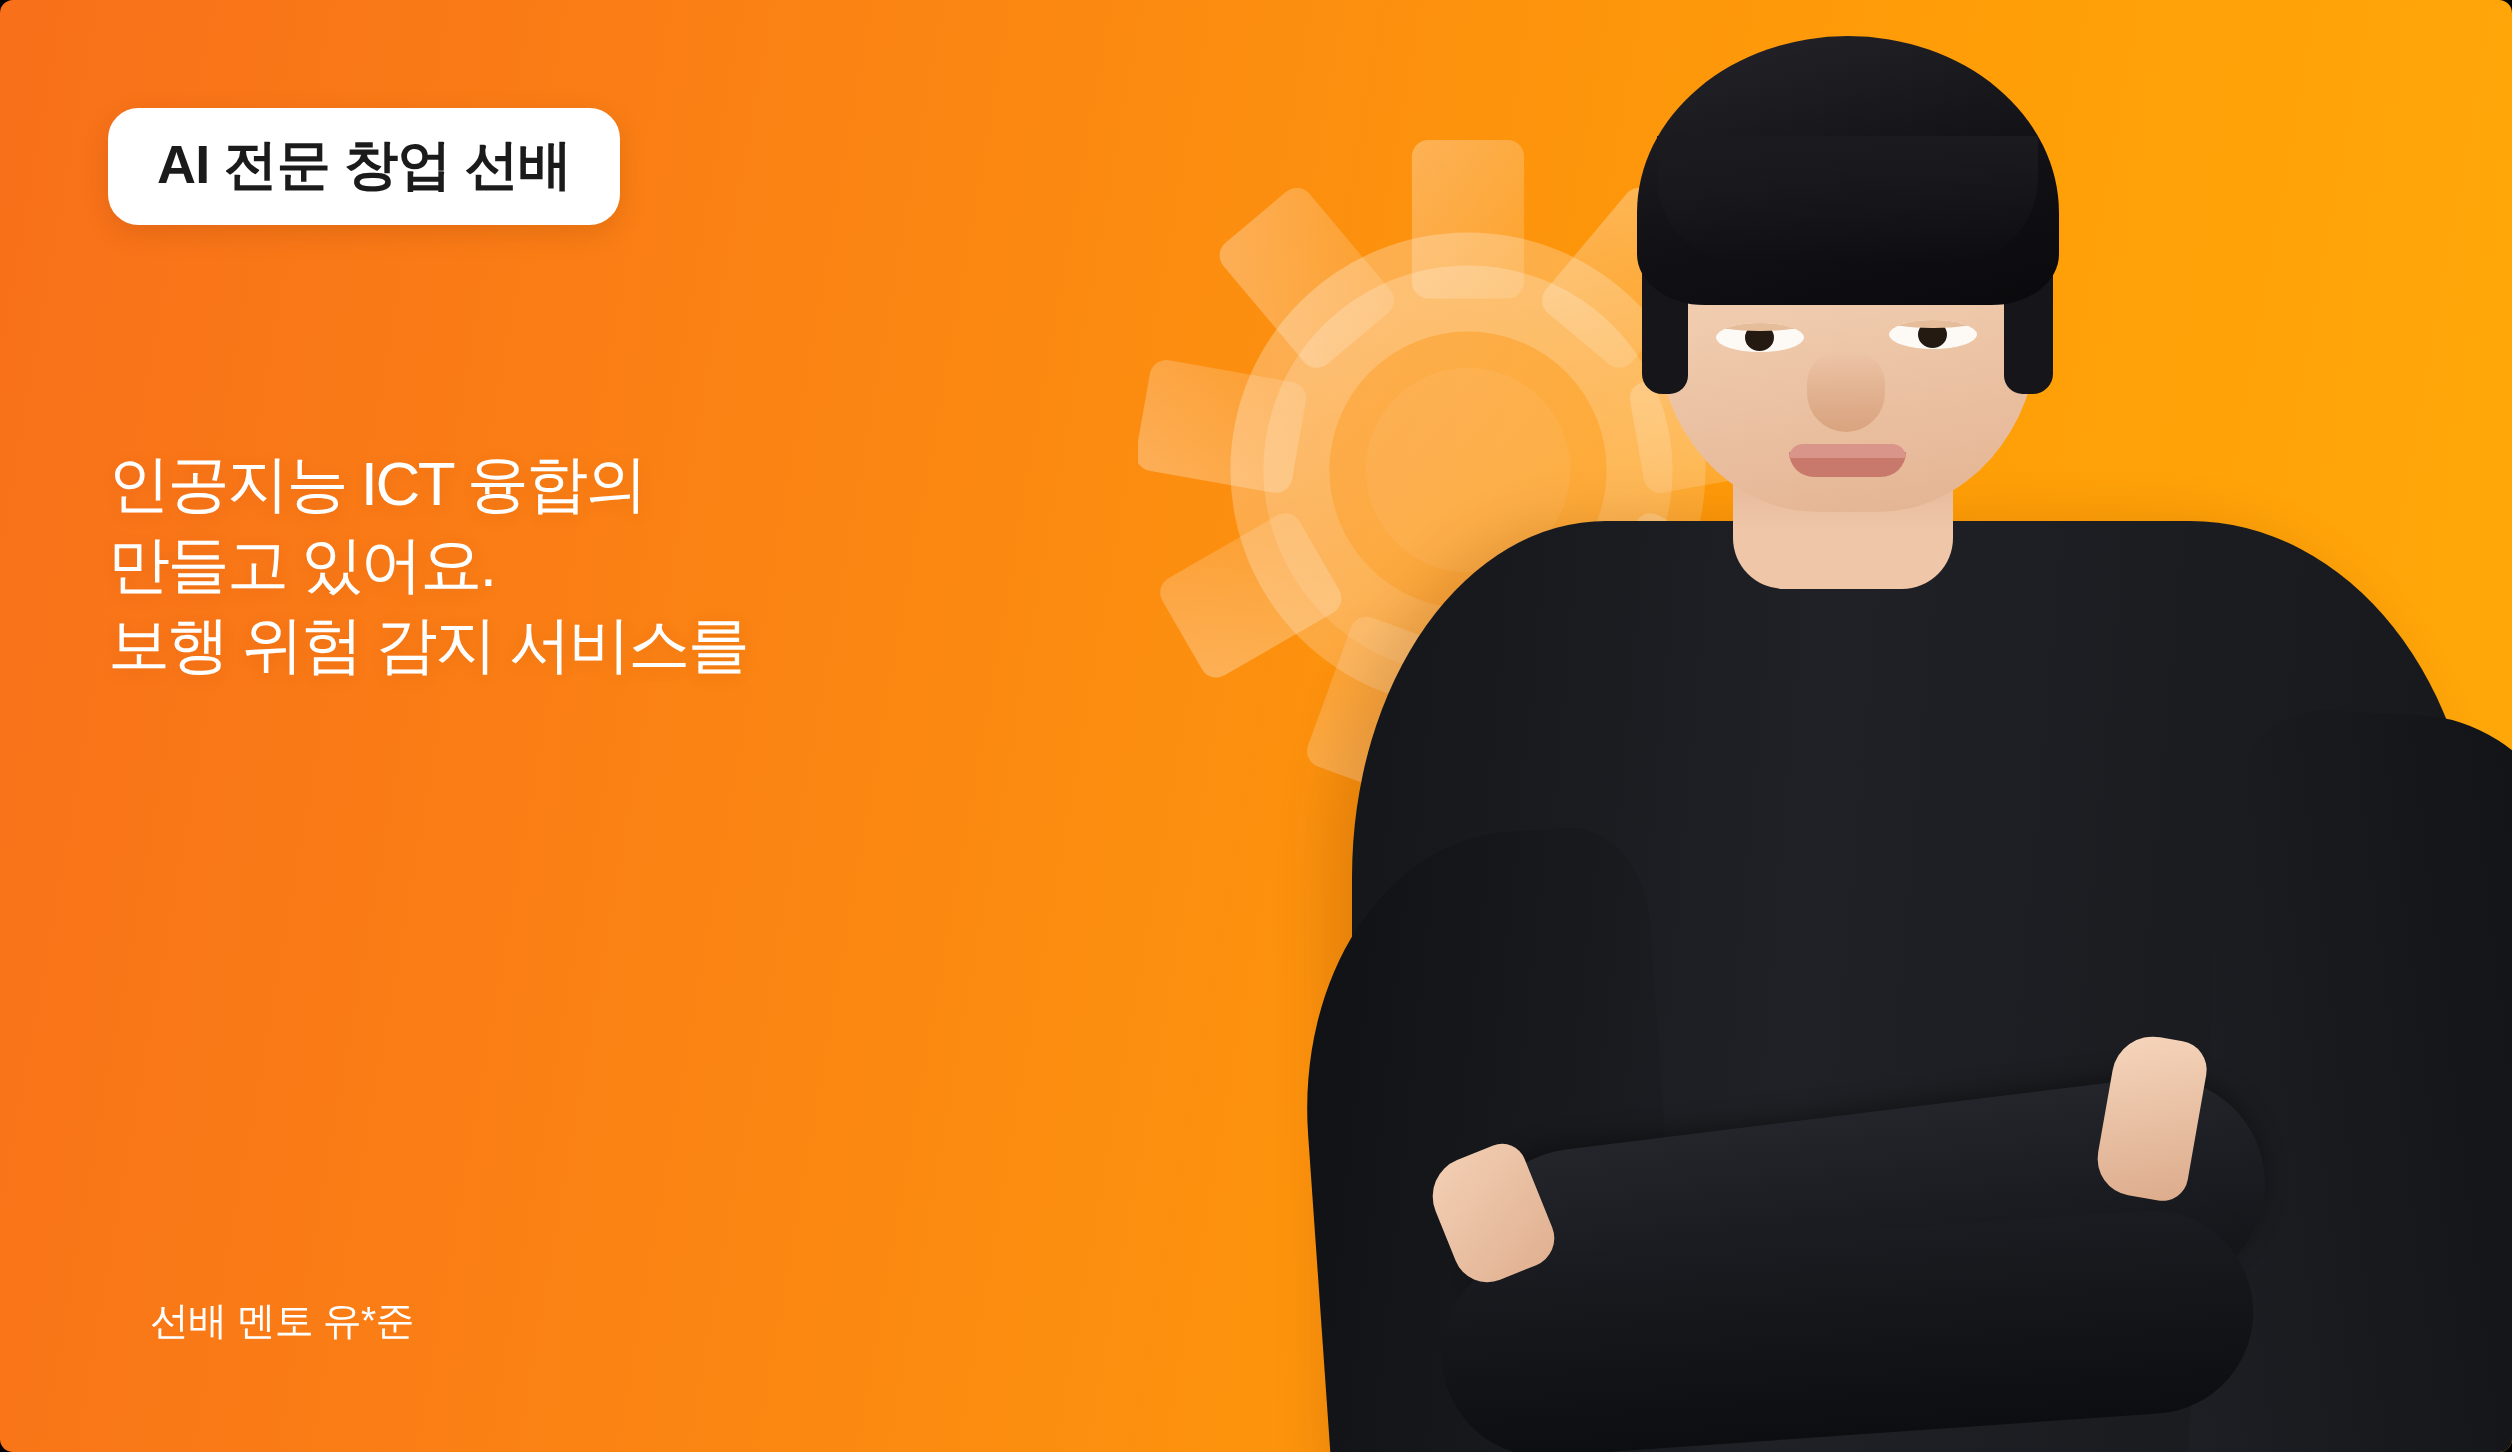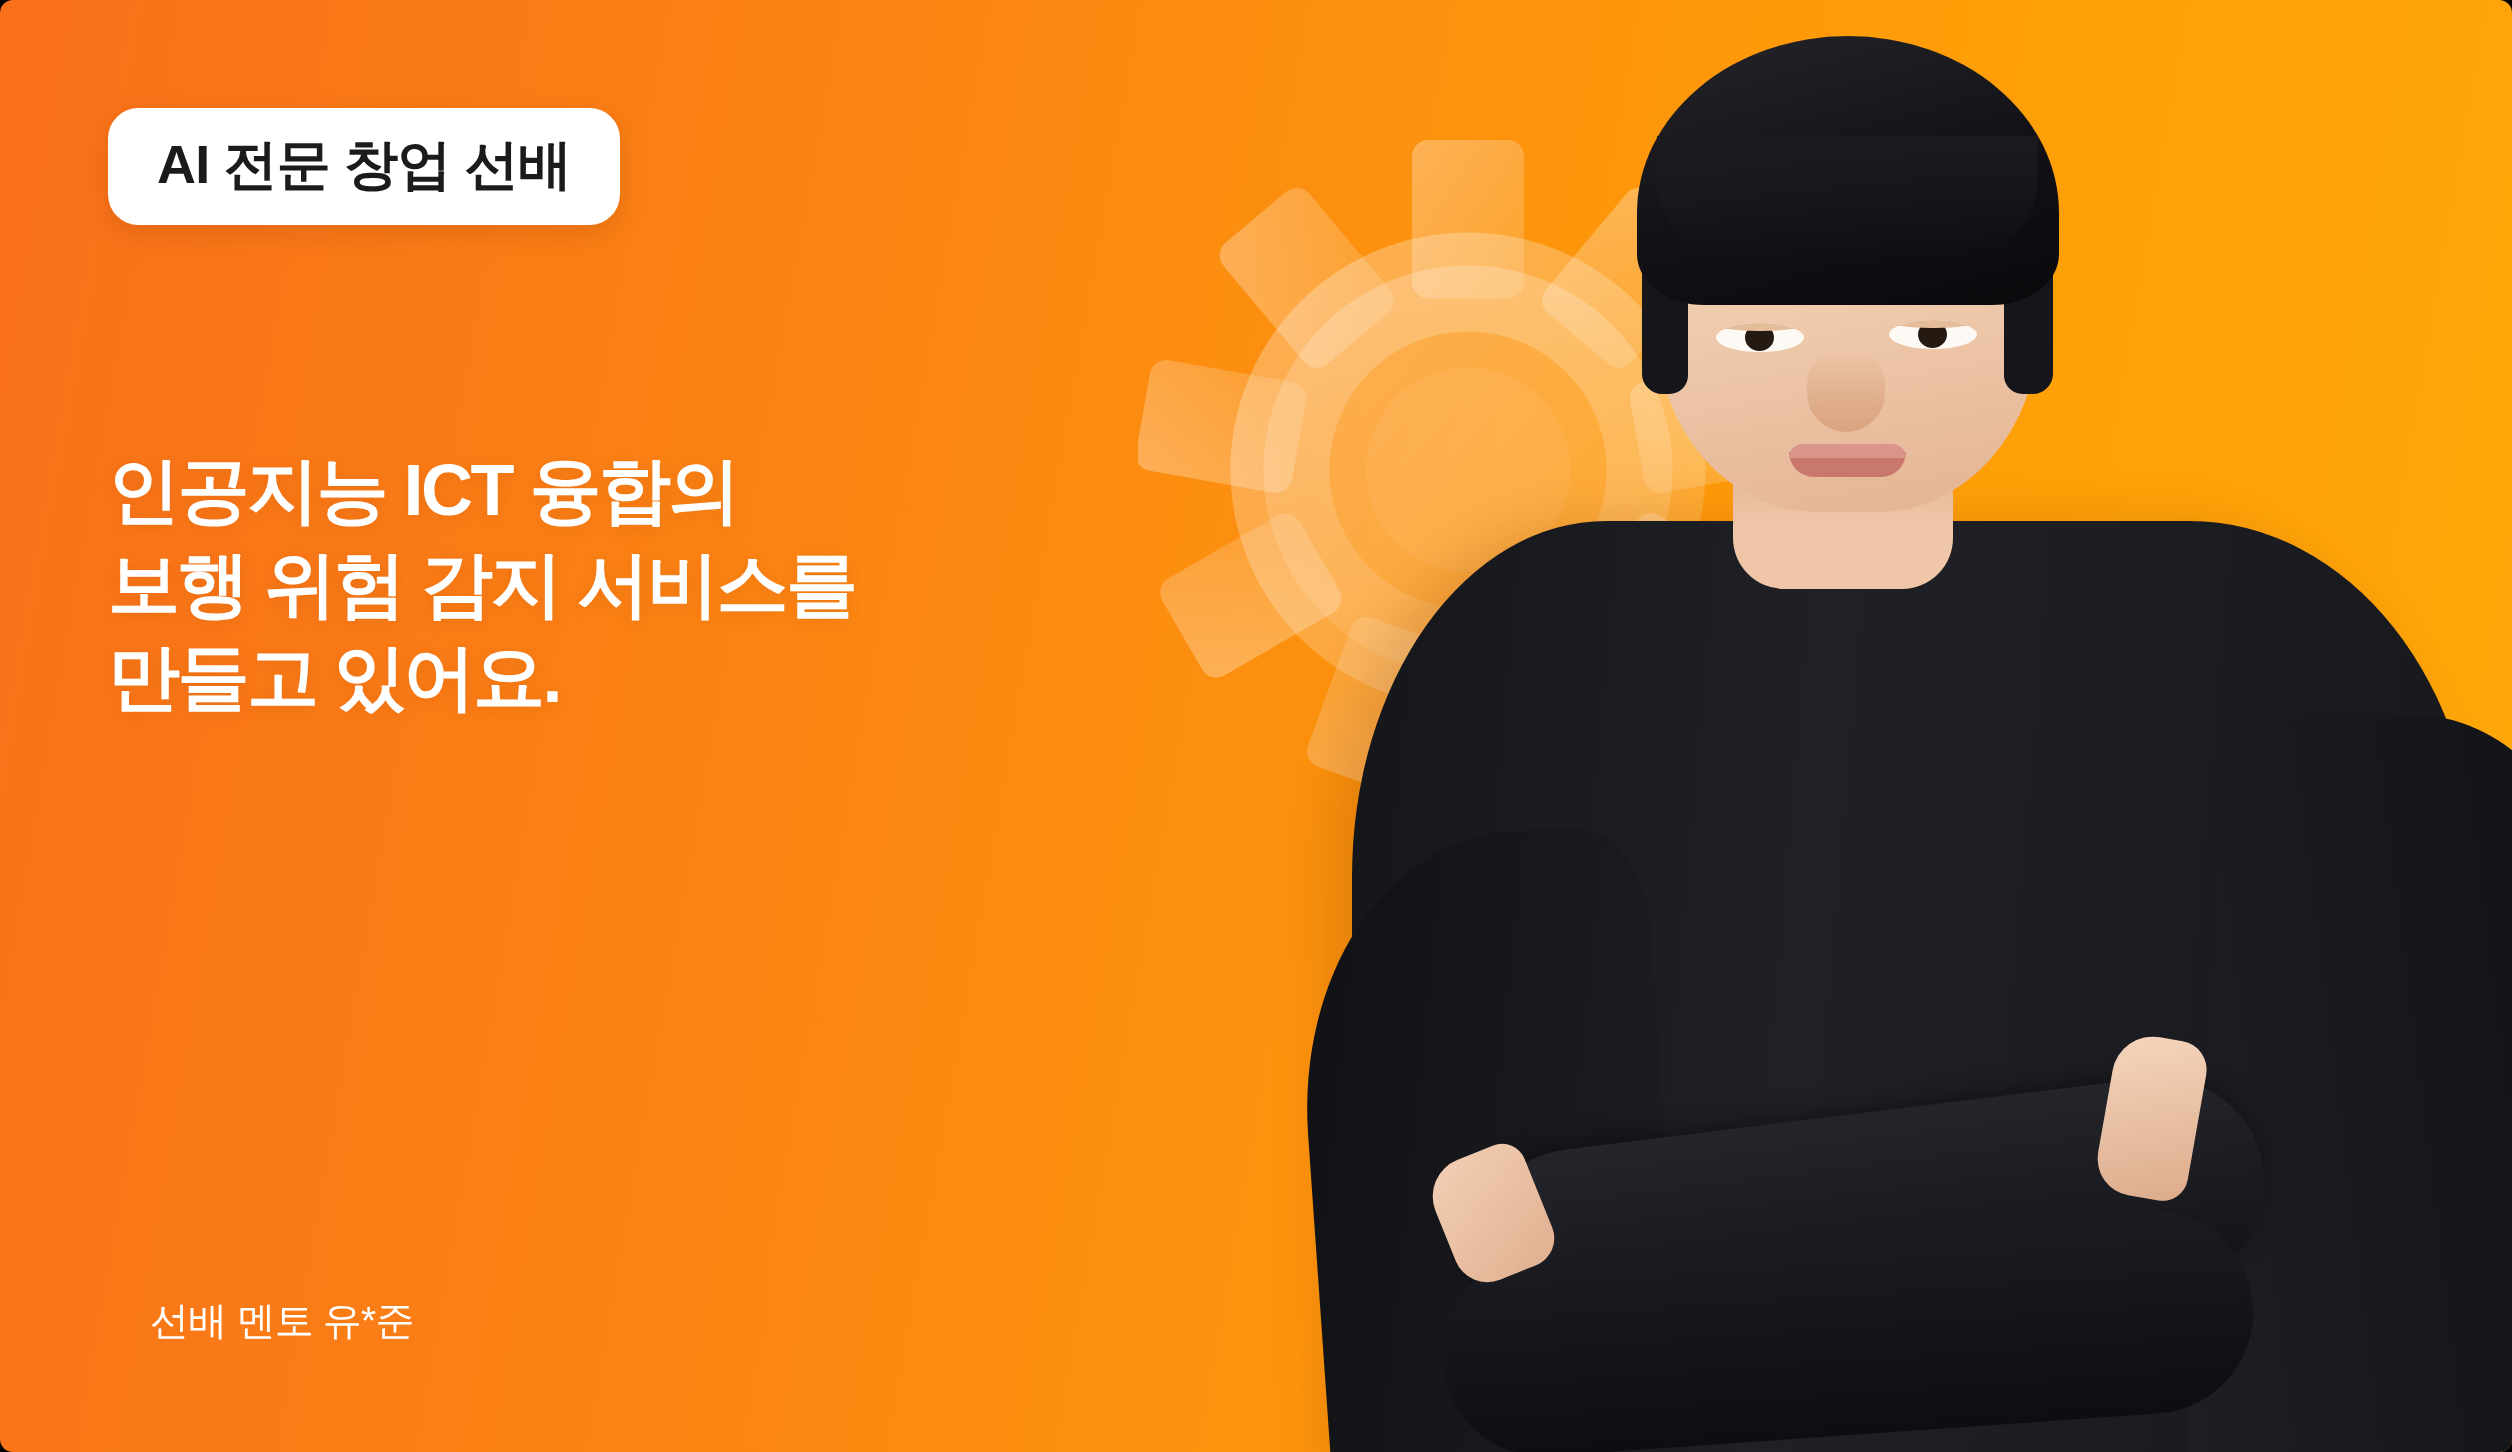--- a/index.html
+++ b/index.html
@@ -178,22 +178,22 @@
     letter-spacing:-0.8px;
     color:#1b1b1b;
     line-height:1;
     white-space:nowrap;
   }
 
   
   .headline{
     position:absolute;left:108px;top:444px;
     color:#ffffff;
-    font-size:72px;
-    font-weight:bold;
+    font-size:62px;
+    font-weight:normal;
     line-height:1.30;
     letter-spacing:-2.5px;
     white-space:nowrap;
     text-shadow:0 2.5px 15.2px rgba(150,60,0,.14);
   }
   .headline div{margin:0;padding:0;}
 
   
   .footer-name{
     position:absolute;left:108px;top:1294px;
@@ -287,20 +287,20 @@
     <div class="ph-armBot"></div>
     <div class="ph-handL"></div>
   </div>
 
   <div class="badge">
     <div class="badge-text">AI 전문 창업 선배</div>
   </div>
 
   <div class="headline">
     <div>인공지능 ICT 융합의</div>
+    <div>만들고 있어요.</div>
     <div>보행 위험 감지 서비스를</div>
-    <div>만들고 있어요.</div>
   </div>
 
   <div class="footer-name">선배 멘토 유*준</div>
 
 </div>
 
 
 </body></html>

